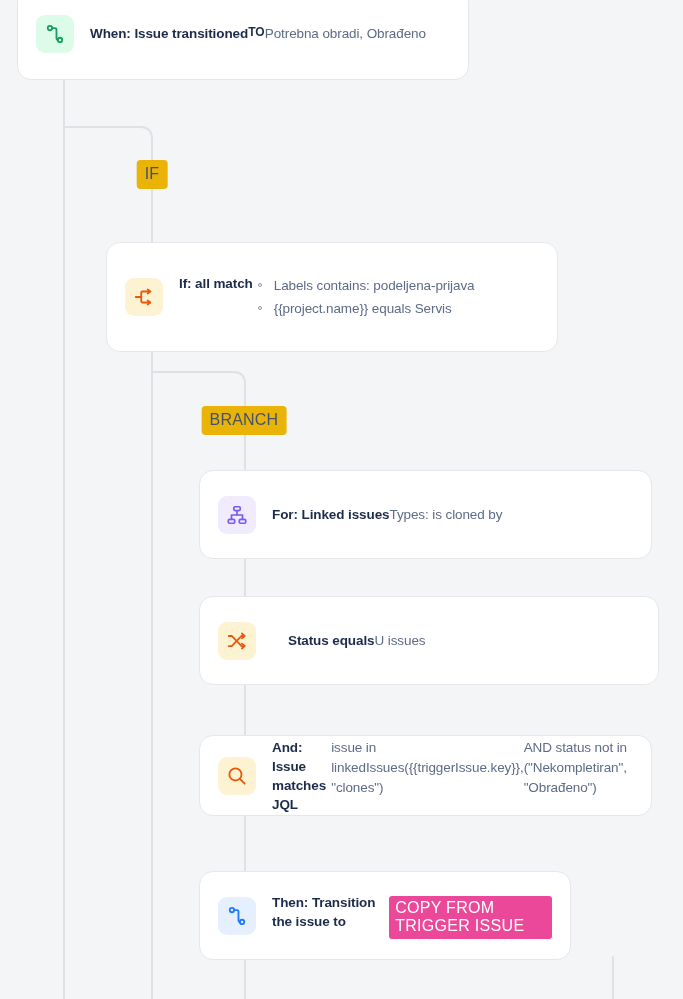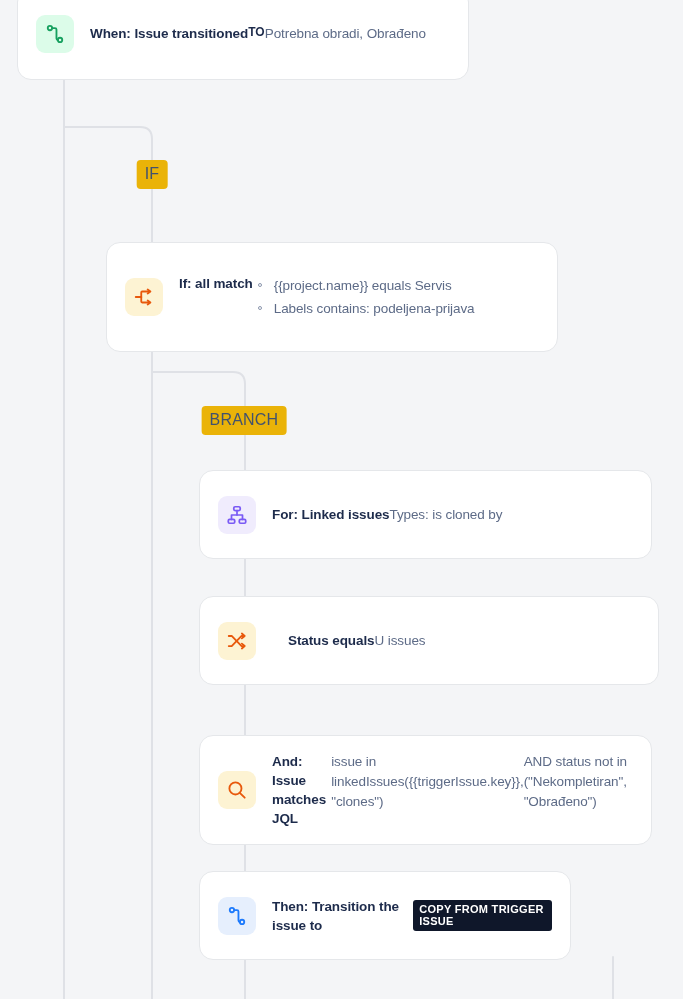--- a/index.html
+++ b/index.html
@@ -113,24 +113,24 @@
     width: 4px;
     height: 4px;
     border: 1.2px solid #8b96ad;
     border-radius: 50%;
     box-sizing: border-box;
   }
 
   
   .value-pill {
     display: inline-block;
-    background: #0f172a;
+    background: #ec4899;
     color: #ffffff;
-    font-size: 11px;
-    font-weight: bold;
+    font-size: 16px;
+    font-weight: normal;
     letter-spacing: .3px;
     border-radius: 3px;
     padding: 3px 6px 4px;
     margin-top: 3px;
     align-self: flex-start;
   }
 
   .icon-green  { background: #dcfce9; }
   .icon-yellow { background: #fdf3d3; }
   .icon-purple { background: #f0ecfd; }
@@ -185,22 +185,22 @@
         <path d="M3 12 H9"></path>
         <path d="M9 12 V7 a1 1 0 0 1 1 -1 H18"></path>
         <path d="M9 12 V17 a1 1 0 0 0 1 1 H18"></path>
         <path d="M16 3.8 L19 6 L16 8.2"></path>
         <path d="M16 15.8 L19 18 L16 20.2"></path>
       </svg>
     </div>
     <div class="card-body">
       <div class="card-title">If: all match</div>
       <ul class="cond-list">
+        <li>Labels contains: podeljena-prijava</li>
         <li>{{project.name}} equals Servis</li>
-        <li>Labels contains: podeljena-prijava</li>
       </ul>
     </div>
   </div>
 
   <div class="card" style="left:199px; top:470px; width:453px; height:89px;">
     <div class="card-icon icon-purple">
       <svg class="glyph" width="22" height="22" viewBox="0 0 24 24" fill="none" stroke="#7a5af5" stroke-width="1.9" stroke-linecap="round" stroke-linejoin="round">
         <rect x="8.5" y="3" width="7" height="4.2" rx="1.4"></rect>
         <rect x="2.5" y="16.8" width="7" height="4.2" rx="1.4"></rect>
         <rect x="14.5" y="16.8" width="7" height="4.2" rx="1.4"></rect>
@@ -222,21 +222,21 @@
         <path d="M17.3 3.9 L20.4 6.5 L17.3 9.1"></path>
         <path d="M17.3 14.9 L20.4 17.5 L17.3 20.1"></path>
       </svg>
     </div>
     <div class="card-body">
       <div class="card-title">Status equals</div>
       <div class="card-sub">U issues</div>
     </div>
   </div>
 
-  <div class="card" style="left:199px; top:735px; width:453px; height:110px;">
+  <div class="card" style="left:199px; top:735px; width:453px; height:81px;">
     <div class="card-icon icon-yellow">
       <svg class="glyph" width="22" height="22" viewBox="0 0 24 24" fill="none" stroke="#e8590c" stroke-width="2" stroke-linecap="round" stroke-linejoin="round">
         <circle cx="10.3" cy="10.3" r="6.6"></circle>
         <path d="M15.3 15.3 L20.4 20.4"></path>
       </svg>
     </div>
     <div class="card-body">
       <div class="card-title">And: Issue matches JQL</div>
       <div class="card-sub">issue in linkedIssues({{triggerIssue.key}}, "clones")</div>
       <div class="card-sub">AND status not in ("Nekompletiran", "Obrađeno")</div>

